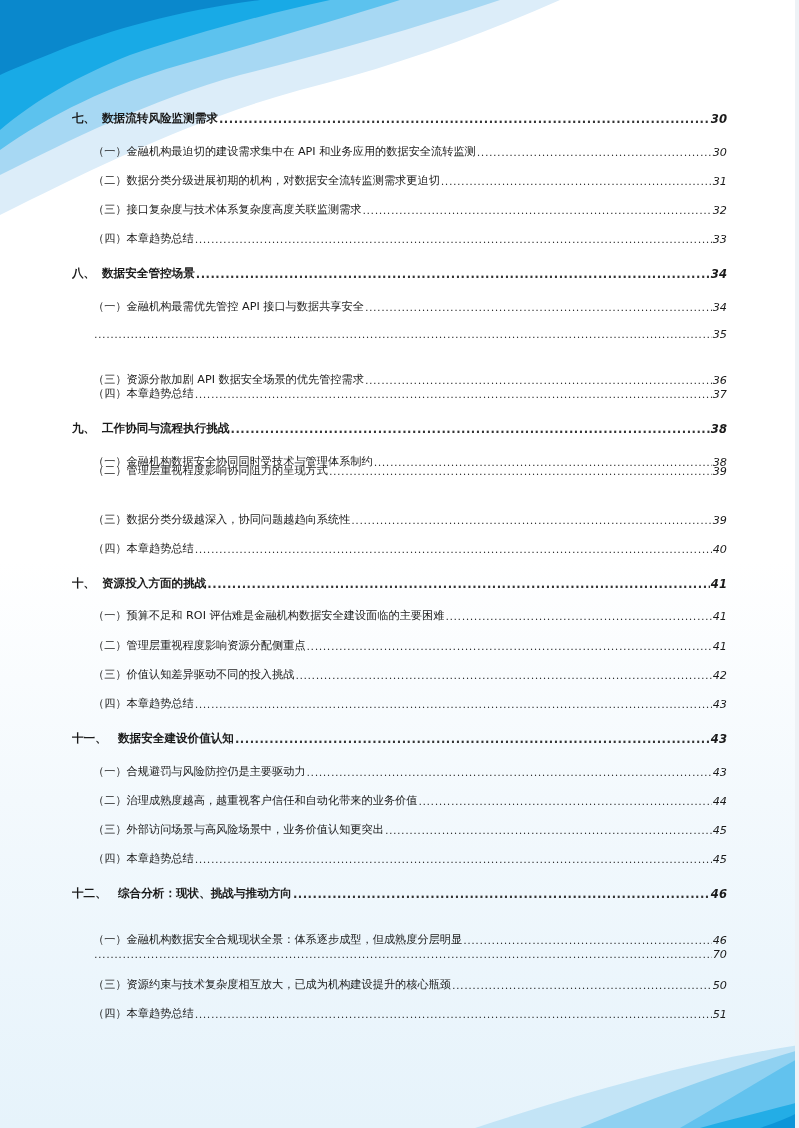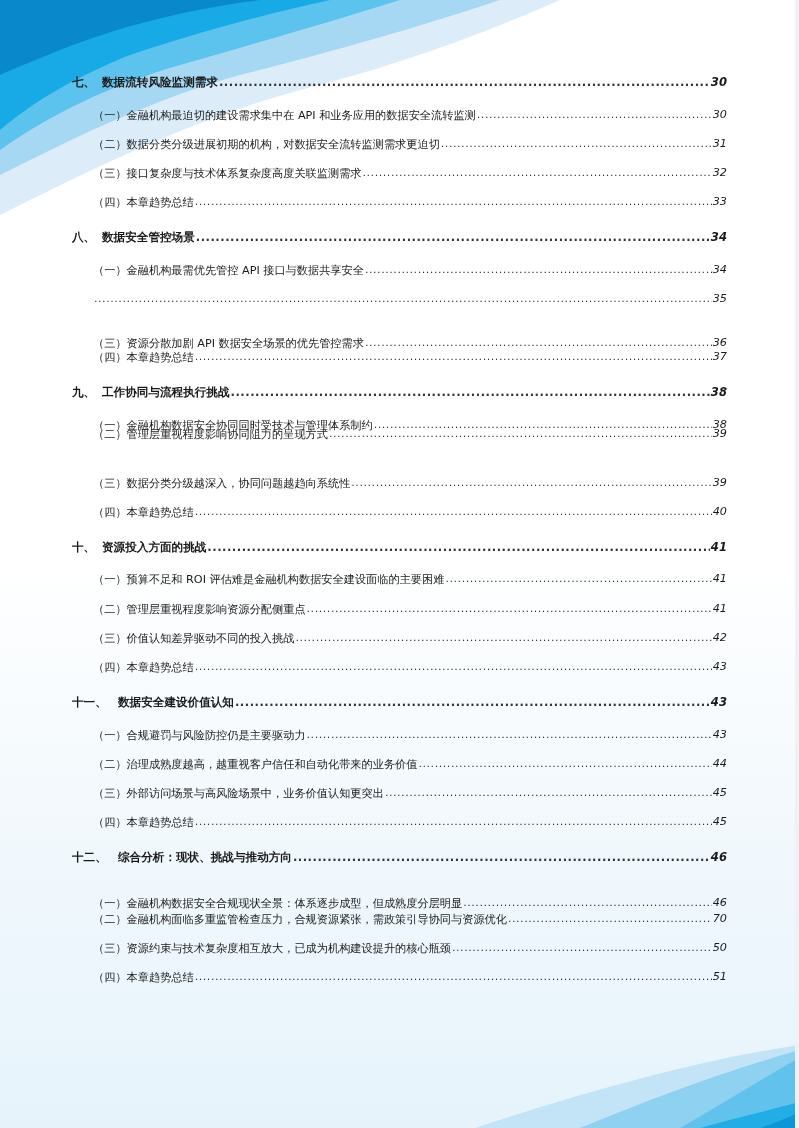--- a/index.html
+++ b/index.html
@@ -9,22 +9,22 @@
     font-family: "DejaVu Sans", "Liberation Sans", sans-serif;
     color: #1a1a1a;
   }
   .deco { position: absolute; left: 0; top: 0; pointer-events: none; }
   .right-edge {
     position: absolute; right: 0; top: 0; width: 4px; height: 1128px;
     background: #eef2f6;
   }
   .toc { position: absolute; left: 0; top: 0; width: 799px; }
   .row {
-    position: absolute; display: flex; align-items: flex-start;
-    white-space: nowrap; overflow: hidden;
+    position: absolute; display: flex; align-items: flex-end;
+    white-space: nowrap; overflow: hidden; margin-top: 36px;
   }
   .row.ch { left: 72px; width: 655px; font-size: 11.6px; font-weight: bold; }
   .row.sec { left: 93px; width: 634px; font-size: 11.2px; }
   .row .lbl { flex: 0 0 auto; }
   .row.ch .num { display: inline-block; width: 30px; }
   .row .dots {
     flex: 1 1 auto; overflow: hidden; margin: 0 1px;
     letter-spacing: 0.5px; color: #333;
   }
   .row .dots::before {
@@ -188,21 +188,20 @@
     <span class="lbl"><span class="num" style="width:46px">十二、</span><span>综合分析：现状、挑战与推动方向</span></span>
     <span class="dots"></span>
     <span class="pg">46</span>
   </div>
   <div class="row sec" style="top:896px">
       <span class="lbl">（一）金融机构数据安全合规现状全景：体系逐步成型，但成熟度分层明显</span>
       <span class="dots"></span>
       <span class="pg">46</span>
     </div>
   <div class="row sec" style="top:912px">
-      <span class="lbl">（二）金融机构面临多重监管检查压力，合规资源紧张，需政策引导协同与资源优化</span>
       <span class="dots"></span>
       <span class="pg">70</span>
     </div>
   <div class="row sec" style="top:941px">
       <span class="lbl">（三）资源约束与技术复杂度相互放大，已成为机构建设提升的核心瓶颈</span>
       <span class="dots"></span>
       <span class="pg">50</span>
     </div>
   <div class="row sec" style="top:970px">
       <span class="lbl">（四）本章趋势总结</span>

